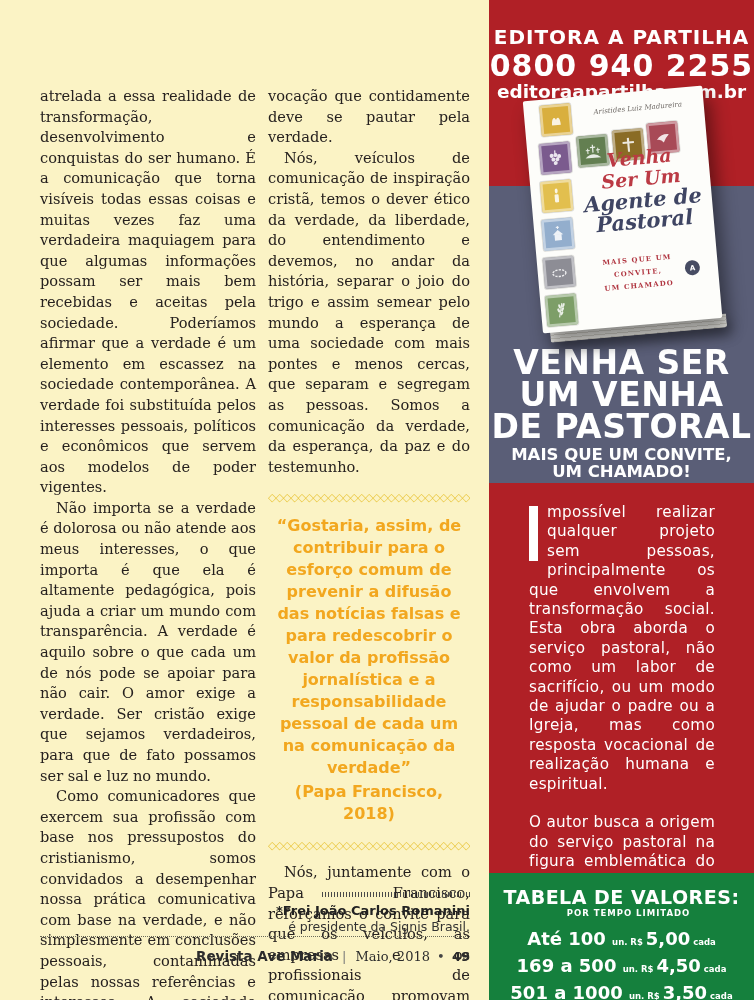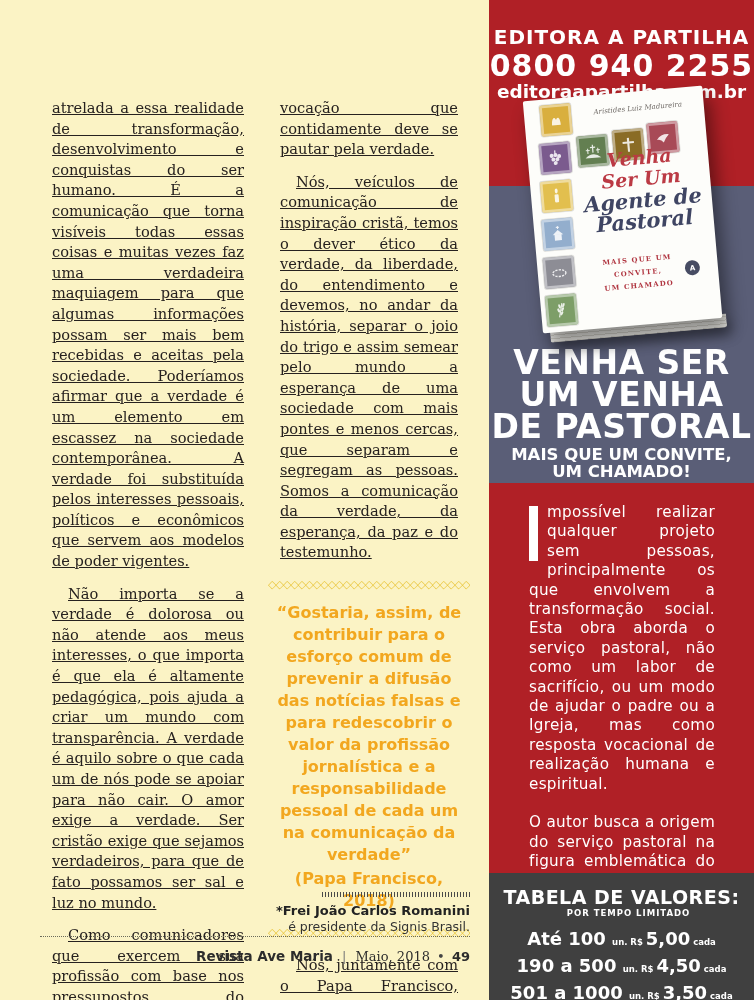--- a/index.html
+++ b/index.html
@@ -2,21 +2,21 @@
 <html><head>
 <meta charset="utf-8">
 <style>
   html,body{margin:0;padding:0;background:#888;}
   .screen{position:relative;width:754px;height:1000px;background:#fbf3c5;overflow:hidden;
           font-family:"DejaVu Serif",serif;color:#26211f;}
   
   .col{position:absolute;top:86px;font-size:14.6px;line-height:20.6px;text-align:justify;}
   .col1{left:40px;width:216px;}
   .col2{left:268px;width:202px;}
-  .col p{margin:12px;text-decoration:underline;}
+  .col p{margin:0;}
   .col p.ind{text-indent:16px;}
   .diamonds{margin:11px 0 6px 0;text-align:center;color:#e9c53b;font-size:11px;letter-spacing:-1px;
             font-family:"DejaVu Sans",sans-serif;white-space:nowrap;overflow:hidden;}
   .quote{margin:6px 2px 2px 2px;text-align:center;color:#f2a71f;
          font-family:"DejaVu Sans",sans-serif;font-weight:bold;font-size:16px;line-height:22px;}
   .quote .attr{margin-top:2px;}
   .credit{position:absolute;left:268px;top:884px;width:202px;text-align:right;
           font-family:"DejaVu Sans",sans-serif;}
   .credit-rule{display:inline-block;width:148px;height:5px;margin-bottom:2px;
      background:repeating-linear-gradient(90deg,#4a4a4a 0 1px,transparent 1px 3px);}
@@ -30,21 +30,21 @@
   .f-page{font-family:"DejaVu Sans",sans-serif;font-weight:bold;}
   
   .ad{position:absolute;left:489px;top:0;width:273px;height:1000px;font-family:"DejaVu Sans",sans-serif;color:#fff;}
   .band{position:absolute;left:0;width:265px;}
   .ad-top{top:0;height:186px;background:#b02026;text-align:center;padding-top:25px;box-sizing:border-box;}
   .ad-top-line1{font-weight:bold;font-size:20px;letter-spacing:1px;}
   .ad-top-phone{font-weight:bold;font-size:30px;letter-spacing:1px;line-height:30px;margin-top:2px;}
   .ad-top-site{font-weight:bold;font-size:18.5px;line-height:22px;}
   .ad-mid{top:186px;height:297px;background:#5a5e77;}
   .ad-red-main{top:483px;height:390px;background:#b02026;padding:16px 35px 0 36px;box-sizing:border-box;}
-  .ad-slate-bottom{top:873px;height:127px;background:#404040;text-align:center;padding-top:13px;box-sizing:border-box;}
+  .ad-slate-bottom{top:873px;height:127px;background:#15803d;text-align:center;padding-top:13px;box-sizing:border-box;}
   .ad-headline{position:absolute;top:347px;left:0;width:265px;text-align:center;z-index:3;
                font-weight:bold;font-size:33px;line-height:32px;letter-spacing:0.5px;}
   .ad-sub{position:absolute;top:446px;left:0;width:265px;text-align:center;z-index:3;
           font-weight:bold;font-size:16.5px;line-height:17px;}
   .ad-para{font-size:15.2px;line-height:19.4px;letter-spacing:0.3px;text-align:justify;margin:4px;}
   .ad-para + .ad-para{margin-top:19px;}
   .dropcap-bar{float:left;width:9px;height:55px;background:#fff;margin:3px 9px 2px 0;}
   .tv-title{font-weight:bold;font-size:19px;letter-spacing:0.5px;}
   .tv-subtitle{font-weight:bold;font-size:8.5px;letter-spacing:1px;margin-top:0;margin-left:14px;}
   .tv-rows{margin-top:9px;}
@@ -227,18 +227,18 @@
     <div class="band ad-red-main">
       <p class="ad-para"><span class="dropcap-bar"></span><span>mpossível realizar qualquer projeto sem pessoas, principalmente os que envolvem a transformação social. Esta obra aborda o serviço pastoral, não como um labor de sacrifício, ou um modo de ajudar o padre ou a Igreja, mas como resposta vocacional de realização humana e espiritual.</span></p>
       <p class="ad-para">O autor busca a origem do serviço pastoral na figura emblemática do Bom Pastor, e nas razões e propostas da missão outrora outorgada por Jesus aos discípulos, presentes até os dias de hoje através da Igreja, povo de Deus. Mais que um convite para se fazer algo, é um chamado a ser.</p>
     </div>
 
     <div class="band ad-slate-bottom">
       <div class="tv-title">TABELA DE VALORES:</div>
       <div class="tv-subtitle">POR TEMPO LIMITADO</div>
       <div class="tv-rows">
           <div class="price-row"><span class="big">Até 100 </span><span class="small">un. R$ </span><span class="big">5,00</span><span class="small"> cada</span></div>
-          <div class="price-row"><span class="big">190 a 500 </span><span class="small">un. R$ </span><span class="big">4,50</span><span class="small"> cada</span></div>
+          <div class="price-row"><span class="big">169 a 500 </span><span class="small">un. R$ </span><span class="big">4,50</span><span class="small"> cada</span></div>
           <div class="price-row"><span class="big">501 a 1000 </span><span class="small">un. R$ </span><span class="big">3,50</span><span class="small"> cada</span></div>
         </div>
     </div>
   </div>
 </div>
 
 </body></html>

